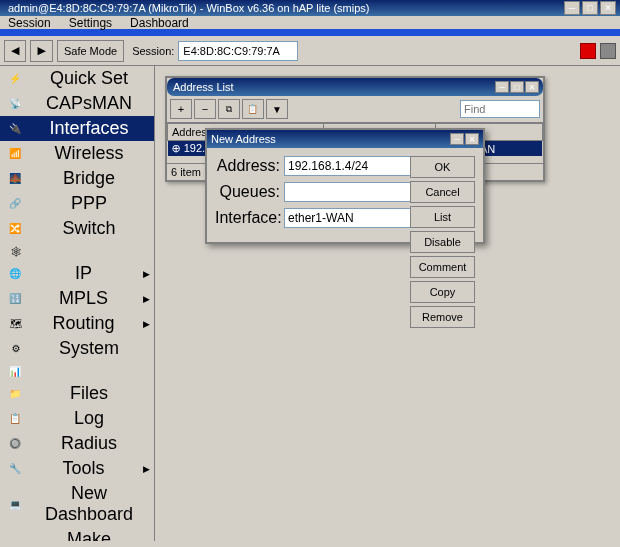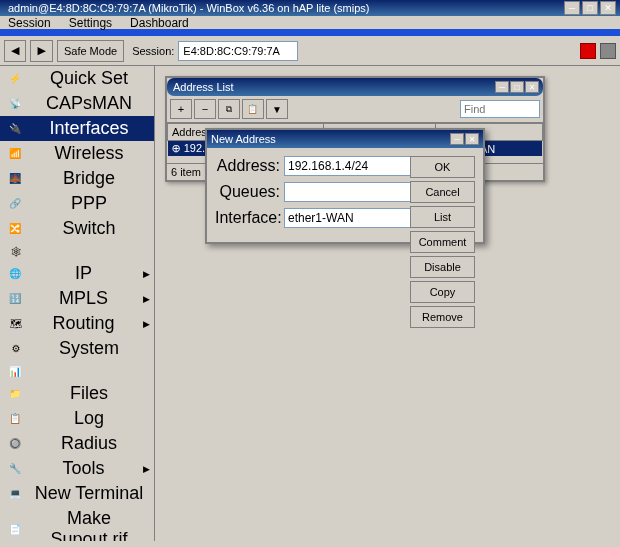--- a/index.html
+++ b/index.html
@@ -390,21 +390,21 @@
       <span class="sidebar-icon">🔘</span>
       <span class="sidebar-text">Radius</span>
     </div>
     <div class="sidebar-item">
       <span class="sidebar-icon">🔧</span>
       <span class="sidebar-text">Tools</span>
       <span class="sidebar-arrow">▶</span>
     </div>
     <div class="sidebar-item">
       <span class="sidebar-icon">💻</span>
-      <span class="sidebar-text">New Terminal</span>
+      <span class="sidebar-text">New Dashboard</span>
     </div>
     <div class="sidebar-item">
       <span class="sidebar-icon">📄</span>
       <span class="sidebar-text">Make Supout.rif</span>
     </div>
     <div class="sidebar-item">
       <span class="sidebar-icon">📖</span>
       <span class="sidebar-text">Manual</span>
     </div>
     <div class="sidebar-item">
@@ -486,22 +486,22 @@
           <div class="form-select-container">
             <input class="form-input" type="text" value="ether1-WAN" style="">
             <div class="select-arrow">▼</div>
           </div>
         </div>
 
         <div class="dialog-buttons">
           <button class="dialog-btn">OK</button>
           <button class="dialog-btn">Cancel</button>
           <button class="dialog-btn">List</button>
+          <button class="dialog-btn">Disable</button>
           <button class="dialog-btn">Comment</button>
-          <button class="dialog-btn">Disable</button>
           <button class="dialog-btn">Copy</button>
           <button class="dialog-btn">Remove</button>
         </div>
       </div>
     </div>
 
   </div>
 </div>
 
 </body></html>

